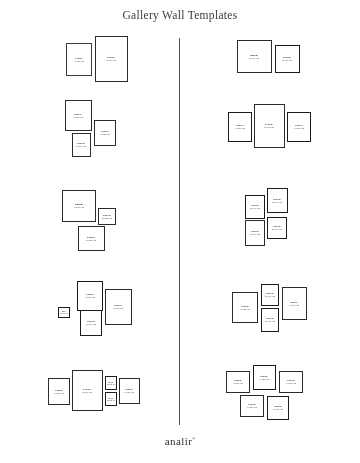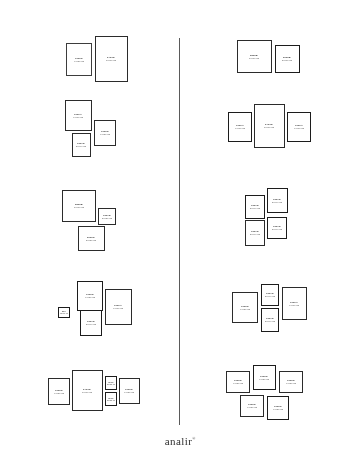--- a/index.html
+++ b/index.html
@@ -79,20 +79,21 @@
     font-size: 4px;
     vertical-align: super;
     letter-spacing: 0;
   }
 </style>
 </head>
 <body>
 
 <div class="page">
 
+  <div class="page-title">Gallery Wall Templates</div>
 
   <div class="divider"></div>
 
   <div id="templates-root">
       <div class="template" style="left: 58px; top: 35px;">
         <div class="frame thin" style="left: 8px; top: 8px; width: 26px; height: 33px;">
           <div class="frame-label">
             <span class="inch">16x20"</span>
             <span class="cm">40x50 cm</span>
           </div>

